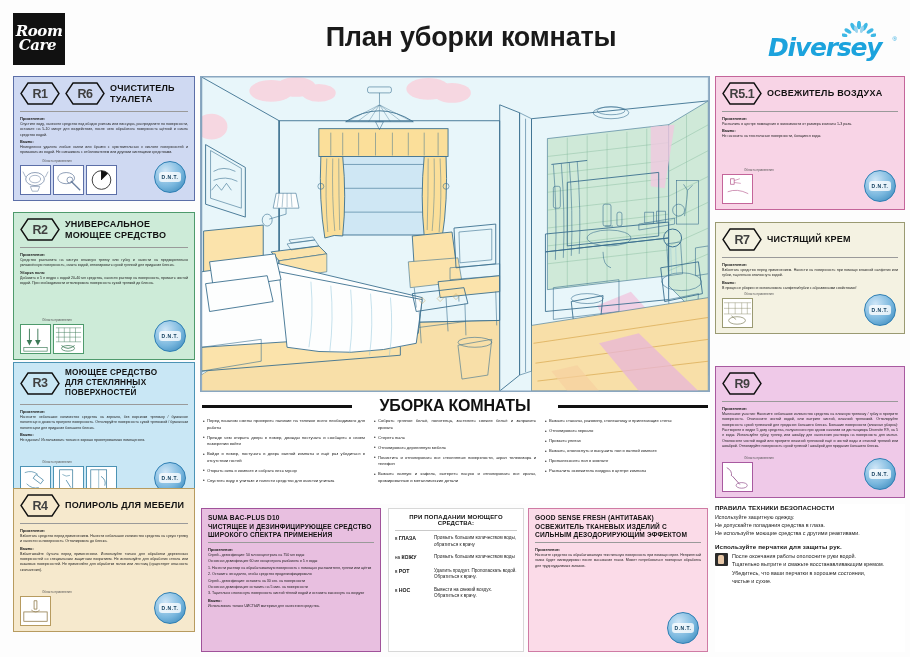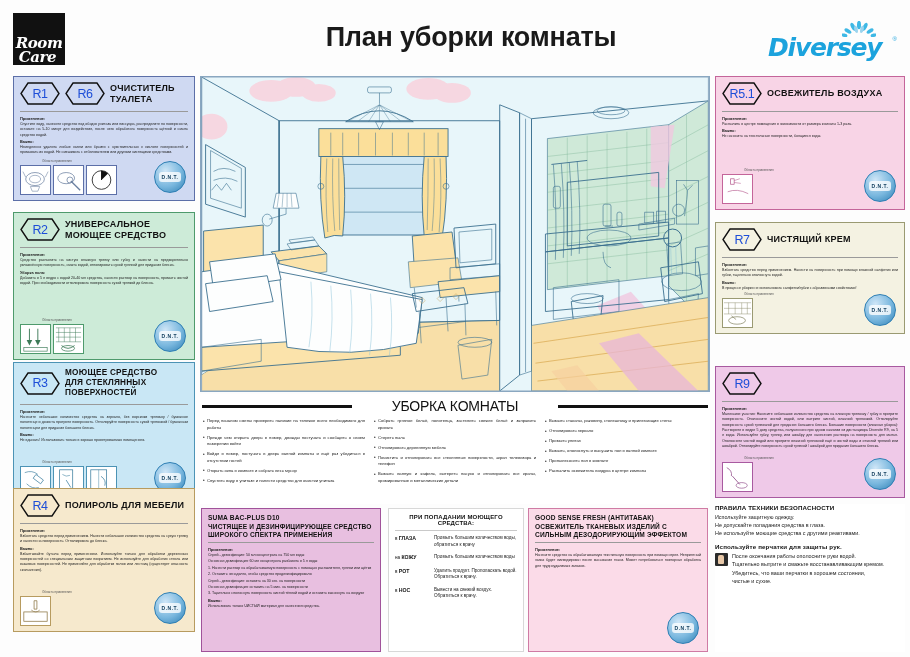--- a/index.html
+++ b/index.html
@@ -15,21 +15,21 @@
     background: #fdfdfd;
   }
 
   
   .logo-roomcare {
     position: absolute; left: 13px; top: 13px;
     width: 52px; height: 52px;
     background: #111111;
     color: #ffffff;
     display: flex; flex-direction: column;
-    align-items: center; justify-content: flex-end;
+    align-items: center; justify-content: center;
     line-height: 0.92;
   }
   .logo-roomcare .l1, .logo-roomcare .l2 {
     font-family: "DejaVu Serif", serif;
     font-style: italic; font-weight: 700;
     font-size: 15px; letter-spacing: -0.4px;
   }
   .logo-roomcare .l2 { margin-left: -3px; }
 
   .page-title {
@@ -70,21 +70,21 @@
     display: flex; align-items: center; gap: 5px;
     padding-bottom: 4px;
   }
   .hex-wrap {
     position: relative; width: 40px; height: 23px; flex: none;
   }
   .hex-svg { position:absolute; left:0; top:0; }
   .hex-lbl {
     position: absolute; left:0; top:0; width:40px; height:23px;
     display:flex; align-items:center; justify-content:center;
-    font-size: 12.5px; font-weight: 400; color:#1d4ed8; letter-spacing:-0.4px;
+    font-size: 12.5px; font-weight: 700; color:#404040; letter-spacing:-0.4px;
   }
   .panel-title {
     font-size: 9px; font-weight: 700; color: #111;
     letter-spacing: 0.25px; line-height: 1.22;
     text-transform: uppercase;
   }
   .rule {
     height: 1px; background: #9a9a9a; margin: 2px 0 4px 0;
   }
   .body-txt {
@@ -161,21 +161,21 @@
     display: flex; align-items: center; justify-content: center;
   }
   .cl-title-wrap .bar {
     position: absolute; top: 9px; height: 3px; background: #111;
   }
   .cl-title-wrap .bar.l { left: 2px; width: 150px; }
   .cl-title-wrap .bar.r { right: 2px; width: 150px; }
   .cl-title {
     position: relative; z-index: 2; background: #ffffff;
     padding: 0 7px;
-    font-size: 14px; font-weight: 400; color: #111; letter-spacing: -0.2px;
+    font-size: 16px; font-weight: 700; color: #111; letter-spacing: -0.2px;
   }
   .cl-cols { display: flex; gap: 9px; padding: 3px 3px 0 3px; }
   .cl-col  { flex: 1; }
   .cl-item {
     font-size: 4.2px; line-height: 1.55; color: #1a1a1a;
     margin-bottom: 3.5px; padding-left: 4px; position: relative;
     text-align: justify;
   }
   .cl-item::before {
     content: "•"; position: absolute; left: 0; top: -0.5px; font-size: 4.6px;

